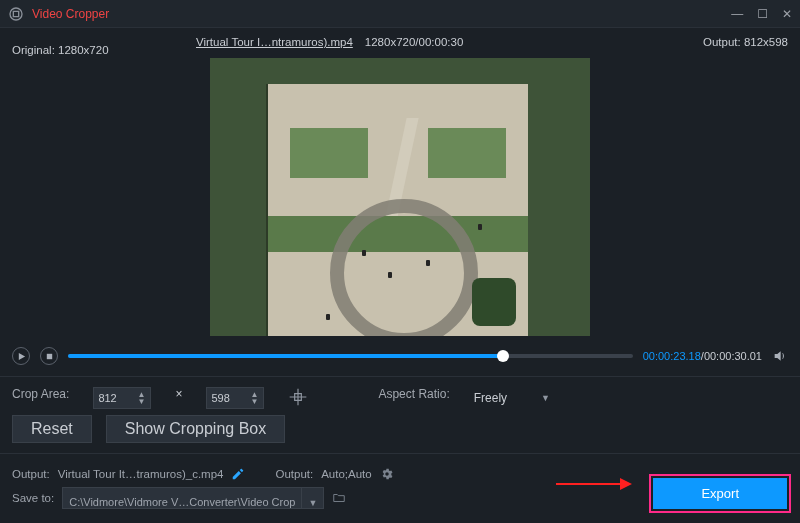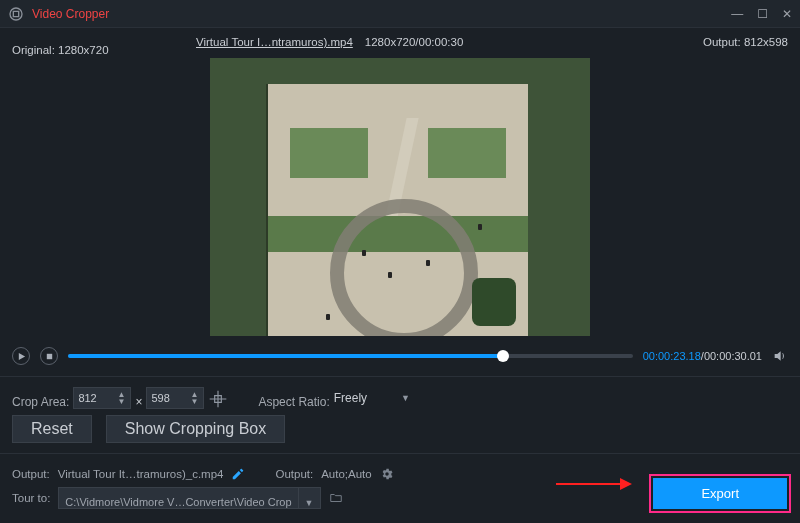--- a/index.html
+++ b/index.html
@@ -33,21 +33,21 @@
 .controlbar { display: flex; align-items: center; padding: 0 12px; height: 28px; gap: 10px; text-align: right; }
 .ctrl-ico { width: 18px; height: 18px; border: 1px solid #5a616b; border-radius: 50%; display:flex; align-items:center; justify-content:center; color:#a9afb8; cursor:pointer; }
 .ctrl-ico svg { width: 9px; height: 9px; }
 .seek { flex: 1; position: relative; height: 4px; background: #3a414b; border-radius: 2px; }
 .seek .prog { position:absolute; left:0; top:0; height:100%; width:77%; background:#0d99ff; border-radius:2px; }
 .seek .thumb{ position:absolute; left:77%; top:-4px; width:12px; height:12px; border-radius:50%; background:#fff; transform:translateX(-50%); }
 .time { font-size: 11px; }
 .time .cur { color:#0d99ff; }
 .vol { width:16px; height:16px; color:#a9afb8; }
 .divider { height:1px; background:#2a3038; margin:6px 0 0 0; }
-.croprow { display:flex; align-items:flex-end; padding: 10px 12px 6px; font-size:12px; gap:4px; }
+.croprow { display:flex; align-items:flex-start; padding: 10px 12px 6px; font-size:12px; gap:24px; }
 .lbl { color:#a3a8b0; }
 .numbox { display:flex; align-items:center; background:#2b323b; border:1px solid #394049; height:22px; width:58px; padding:0 4px; justify-content:space-between; }
 .numbox span { font-size:11px; }
 .spin { display:flex; flex-direction:column; gap:0; }
 .spin b { width:10px; height:7px; font-size:8px; line-height:7px; text-align:center; color:#9ba1aa; cursor:pointer; }
 .crosshair { width:20px; height:20px; color:#8f96a1; }
 .dd { display:flex; align-items:center; background:transparent; height:22px; min-width:92px; gap:34px; color:#c9cdd3; cursor:pointer; }
 .dd .chev { font-size:9px; color:#8f96a1; }
 .btn { background:#2b323b; border:1px solid #394049; padding: 4px 18px; font-size:16px; color:#c9cdd3; cursor:pointer; }
 .btnrow { display:flex; gap:14px; padding:0 12px 10px; }
@@ -180,21 +180,21 @@
         <path d="M3 17.25V21h3.75L17 10.75l-3.75-3.75L3 17.25zM20.7 7c.4-.4.4-1 0-1.4l-2.3-2.3c-.4-.4-1-.4-1.4 0L15 5.3 18.7 9 20.7 7z"></path>
       </svg>
     <span style="width:14px"></span>
     <span>Output:</span>
     <span>Auto;Auto</span>
     <svg class="gear" viewBox="0 0 24 24" fill="currentColor">
         <path d="M19.4 13a7.5 7.5 0 000-2l2-1.6-2-3.4-2.4 1a7.3 7.3 0 00-1.7-1L15 3h-4l-.3 2a7.3 7.3 0 00-1.7 1l-2.4-1-2 3.4L6.6 11a7.5 7.5 0 000 2l-2 1.6 2 3.4 2.4-1c.5.4 1.1.7 1.7 1L11 21h4l.3-2c.6-.3 1.2-.6 1.7-1l2.4 1 2-3.4-2-1.6zM12 15a3 3 0 110-6 3 3 0 010 6z"></path>
       </svg>
   </div>
   <div class="line">
-    <span>Tour to:</span>
+    <span>Save to:</span>
     <div class="saveto">
       <span>C:\Vidmore\Vidmore V…Converter\Video Crop</span>
       <div class="sep"></div>
       <span class="chev">▼</span>
     </div>
     <svg class="folder" viewBox="0 0 24 24" fill="none" stroke="currentColor" stroke-width="1.6">
         <path d="M3 6h6l2 2h10v10H3z"></path>
       </svg>
   </div>
 </div>

